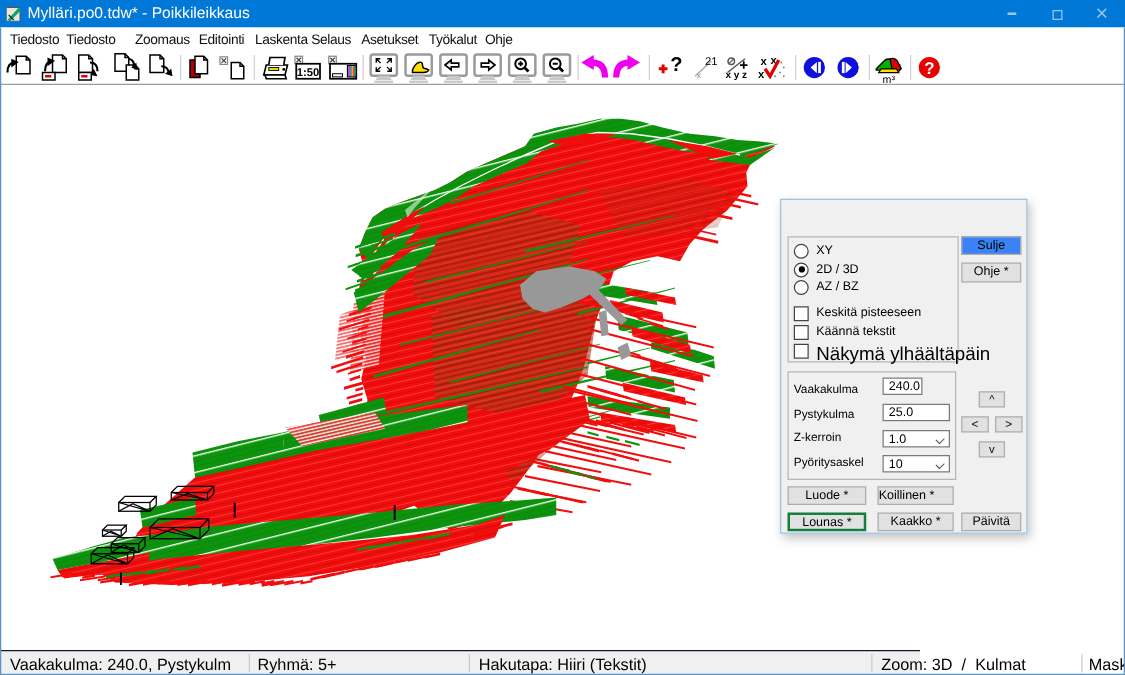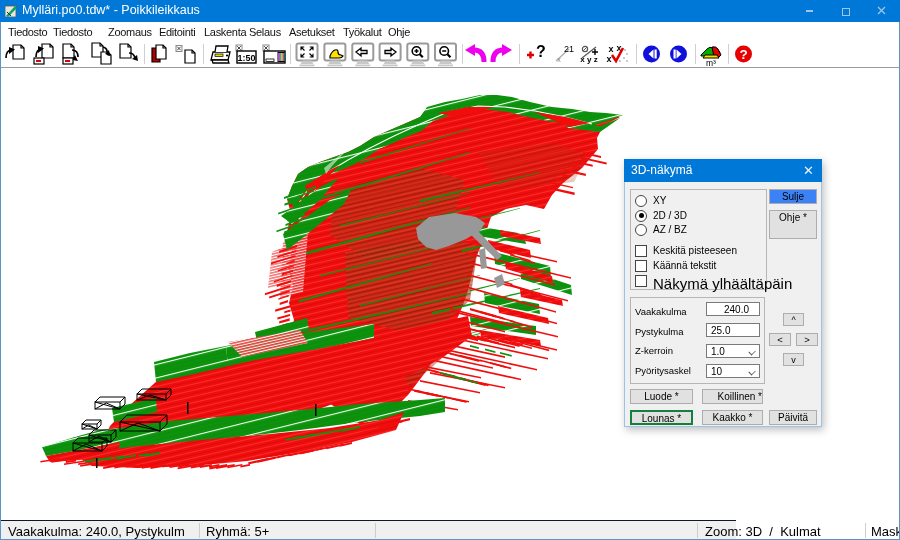--- a/index.html
+++ b/index.html
@@ -445,59 +445,59 @@
       <g stroke="#000" stroke-width="1" fill="none">
         <rect x="89" y="367" width="22" height="7"></rect>
         <path d="M89,367 l5,-5 h22 l-5,5 m5,-5 v7 l-5,5"></path>
         <path d="M89,374 L98.9,368 L111,374 M89,367 l22,7"></path>
       </g>
       <rect x="187" y="334" width="1.5" height="12" fill="#000"></rect>
       <rect x="315" y="336" width="1.5" height="12" fill="#000"></rect>
       <rect x="96" y="390" width="1.5" height="10" fill="#000"></rect>
     </svg>
 <div style="position:absolute;left:624px;top:159px;width:198px;height:268px;background:#f0f0f0;border:1px solid #9cc3e5;box-shadow:2px 3px 8px rgba(0,0,0,0.25);box-sizing:border-box">
-      <div style="position:absolute;left:-1px;top:-1px;width:198px;height:23px;background:#0078d7;color:#fff;font-size:12px;line-height:23px;padding-left:7px;box-sizing:border-box">3D-näkymä<span style="position:absolute;right:8px;top:0;font-size:13px;color:#eaf3fb">✕</span></div>
       <div style="position:absolute;left:5px;top:29px;width:135px;height:99px;border:1px solid #b6b6b6"></div>
       <span style="position:absolute;left:10px;top:34.5px;width:10px;height:10px;border:1px solid #444;border-radius:50%;background:#fff"></span>
       <label style="position:absolute;left:28px;top:35px;font-size:10px">XY</label>
       <span style="position:absolute;left:10px;top:49.5px;width:10px;height:10px;border:1px solid #444;border-radius:50%;background:#fff"></span>
       <span style="position:absolute;left:13.5px;top:53px;width:5px;height:5px;border-radius:50%;background:#000"></span>
       <label style="position:absolute;left:28px;top:50px;font-size:10px">2D / 3D</label>
       <span style="position:absolute;left:10px;top:63.5px;width:10px;height:10px;border:1px solid #444;border-radius:50%;background:#fff"></span>
       <label style="position:absolute;left:28px;top:64px;font-size:10px">AZ / BZ</label>
       <span style="position:absolute;left:10px;top:84.5px;width:10px;height:10px;border:1px solid #444;background:#fff"></span>
       <label style="position:absolute;left:28px;top:85px;font-size:10px">Keskitä pisteeseen</label>
       <span style="position:absolute;left:10px;top:99.5px;width:10px;height:10px;border:1px solid #444;background:#fff"></span>
       <label style="position:absolute;left:28px;top:100px;font-size:10px">Käännä tekstit</label>
       <span style="position:absolute;left:10px;top:114.5px;width:10px;height:10px;border:1px solid #444;background:#fff"></span>
       <label style="position:absolute;left:28px;top:115px;font-size:15px">Näkymä ylhäältäpäin</label>
       <div style="position:absolute;left:5px;top:137px;width:133px;height:85px;border:1px solid #b6b6b6"></div>
       <div style="position:absolute;left:10px;top:146px;font-size:9.5px">Vaakakulma</div>
       <div style="position:absolute;left:10px;top:166px;font-size:9.5px">Pystykulma</div>
       <div style="position:absolute;left:10px;top:185px;font-size:9.5px">Z-kerroin</div>
       <div style="position:absolute;left:10px;top:205px;font-size:9.5px">Pyöritysaskel</div>
-      <div style="position:absolute;left:81px;top:142px;width:54px;height:14px;background:#fff;border:1px solid #7a7a7a;font-size:10px;line-height:13px;padding-left:17px;box-sizing:border-box">240.0</div>
+      <div style="position:absolute;left:81px;top:142px;width:32px;height:14px;background:#fff;border:1px solid #7a7a7a;font-size:10px;line-height:13px;padding-left:4px;box-sizing:border-box">240.0</div>
       <div style="position:absolute;left:81px;top:163px;width:54px;height:14px;background:#fff;border:1px solid #7a7a7a;font-size:10px;line-height:13px;padding-left:4px;box-sizing:border-box">25.0</div>
       <div style="position:absolute;left:81px;top:184px;width:54px;height:14px;background:#fff;border:1px solid #7a7a7a;font-size:10px;line-height:13px;padding-left:4px;box-sizing:border-box">1.0<span style="position:absolute;right:5px;top:3.5px;width:4.5px;height:4.5px;border-left:1.2px solid #555;border-bottom:1.2px solid #555;transform:rotate(-45deg) scale(1,0.75);transform-origin:center"></span></div>
       <div style="position:absolute;left:81px;top:204px;width:54px;height:14px;background:#fff;border:1px solid #7a7a7a;font-size:10px;line-height:13px;padding-left:4px;box-sizing:border-box">10<span style="position:absolute;right:5px;top:3.5px;width:4.5px;height:4.5px;border-left:1.2px solid #555;border-bottom:1.2px solid #555;transform:rotate(-45deg) scale(1,0.75);transform-origin:center"></span></div>
       <div style="position:absolute;left:144px;top:29px;width:48px;height:15px;background:#3b82f6;border:1px solid #adadad;font-size:10px;line-height:13px;text-align:center;box-sizing:border-box">Sulje</div>
-      <div style="position:absolute;left:144px;top:50px;width:48px;height:29px;background:#e1e1e1;border:1px solid #adadad;font-size:10px;line-height:13px;text-align:center;box-sizing:border-box">Ohje *</div>
+      <div style="position:absolute;left:144px;top:50px;width:48px;height:16px;background:#e1e1e1;border:1px solid #adadad;font-size:10px;line-height:13px;text-align:center;box-sizing:border-box">Ohje *</div>
       <div style="position:absolute;left:158px;top:153px;width:21px;height:13px;background:#e1e1e1;border:1px solid #adadad;font-size:10px;line-height:11px;text-align:center;box-sizing:border-box"><span style="font-size:9px">^</span></div>
       <div style="position:absolute;left:144px;top:173px;width:22px;height:13px;background:#e1e1e1;border:1px solid #adadad;font-size:10px;line-height:11px;text-align:center;box-sizing:border-box"><span style="font-size:9.5px">&lt;</span></div>
       <div style="position:absolute;left:171px;top:173px;width:22px;height:13px;background:#e1e1e1;border:1px solid #adadad;font-size:10px;line-height:11px;text-align:center;box-sizing:border-box"><span style="font-size:9.5px">&gt;</span></div>
       <div style="position:absolute;left:158px;top:193px;width:21px;height:13px;background:#e1e1e1;border:1px solid #adadad;font-size:10px;line-height:11px;text-align:center;box-sizing:border-box"><span style="font-size:9px">v</span></div>
       <div style="position:absolute;left:5px;top:229px;width:63px;height:15px;background:#e1e1e1;border:1px solid #adadad;font-size:10px;line-height:13px;text-align:center;box-sizing:border-box">Luode *</div>
-      <div style="position:absolute;left:77px;top:229px;width:61px;height:15px;background:#e1e1e1;border:1px solid #adadad;font-size:10px;line-height:13px;text-align:right;box-sizing:border-box">Koillinen *</div>
+      <div style="position:absolute;left:77px;top:229px;width:61px;height:15px;background:#e1e1e1;border:1px solid #adadad;font-size:10px;line-height:13px;text-align:left;box-sizing:border-box">Koillinen *</div>
       <div style="position:absolute;left:5px;top:250px;width:63px;height:15px;background:#e1e1e1;border:2px solid #15803d;font-size:10px;line-height:13px;text-align:center;box-sizing:border-box">Lounas *</div>
       <div style="position:absolute;left:77px;top:250px;width:61px;height:15px;background:#e1e1e1;border:1px solid #adadad;font-size:10px;line-height:13px;text-align:center;box-sizing:border-box">Kaakko *</div>
       <div style="position:absolute;left:144px;top:250px;width:48px;height:15px;background:#e1e1e1;border:1px solid #adadad;font-size:10px;line-height:13px;text-align:center;box-sizing:border-box">Päivitä</div>
     </div>
 <div style="position:absolute;left:0;top:520px;width:736px;height:19px;background:#f0f0f0;border-top:1px solid #0f172a;font-size:13px;color:#000;box-sizing:border-box">
       <span style="position:absolute;left:8px;top:3px;white-space:nowrap">Vaakakulma: 240.0, Pystykulm</span>
       <span style="position:absolute;left:206px;top:3px;white-space:nowrap">Ryhmä: 5+</span>
+      <span style="position:absolute;left:383px;top:3px;white-space:nowrap">Hakutapa: Hiiri (Tekstit)</span>
       <span style="position:absolute;left:705px;top:3px;white-space:nowrap">Zoom: 3D &nbsp;/&nbsp; Kulmat</span>
       <span style="position:absolute;left:871px;top:3px;white-space:nowrap">Maski</span>
       <span style="position:absolute;left:199px;top:2px;width:1px;height:15px;background:#cdcdcd"></span>
       <span style="position:absolute;left:375px;top:2px;width:1px;height:15px;background:#cdcdcd"></span>
       <span style="position:absolute;left:697px;top:2px;width:1px;height:15px;background:#cdcdcd"></span>
       <span style="position:absolute;left:865px;top:2px;width:1px;height:15px;background:#cdcdcd"></span>
     </div>
 <div style="position:absolute;left:0;top:539px;width:900px;height:1px;background:#5c95c5"></div>
 <div style="position:absolute;left:0;top:22px;width:1px;height:518px;background:#5c95c5"></div>
 <div style="position:absolute;left:899px;top:22px;width:1px;height:518px;background:#5c95c5"></div>

